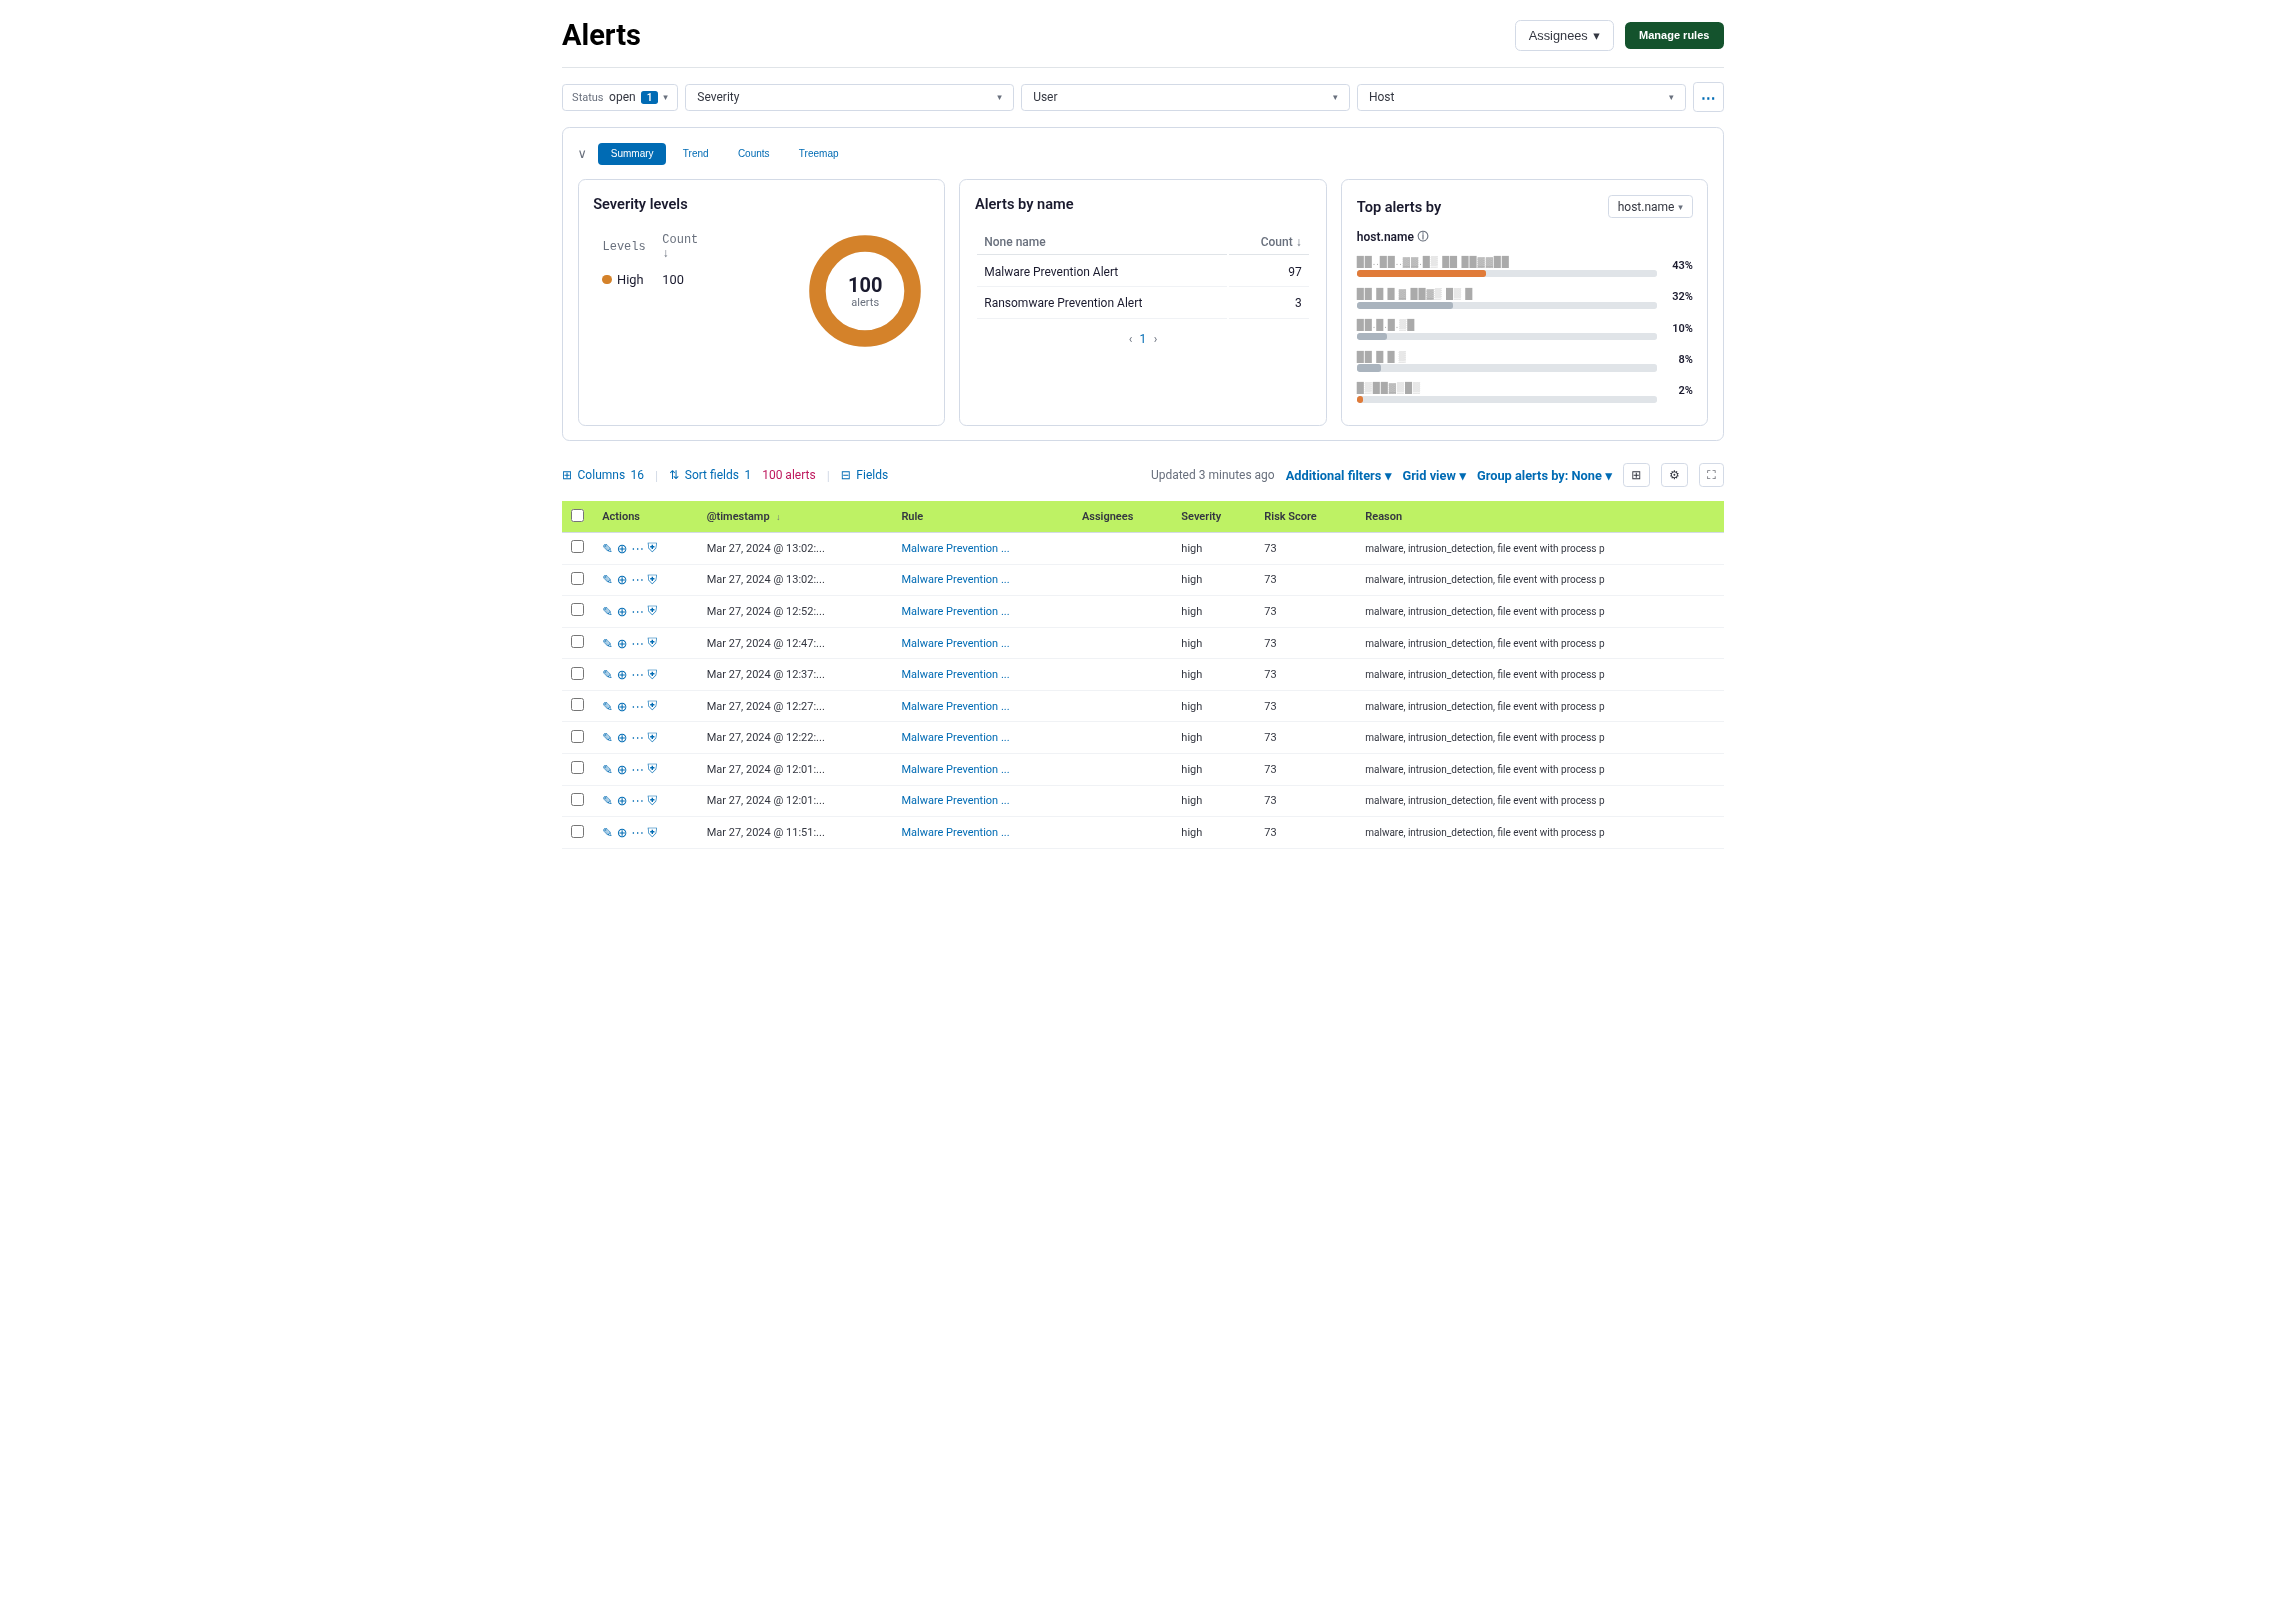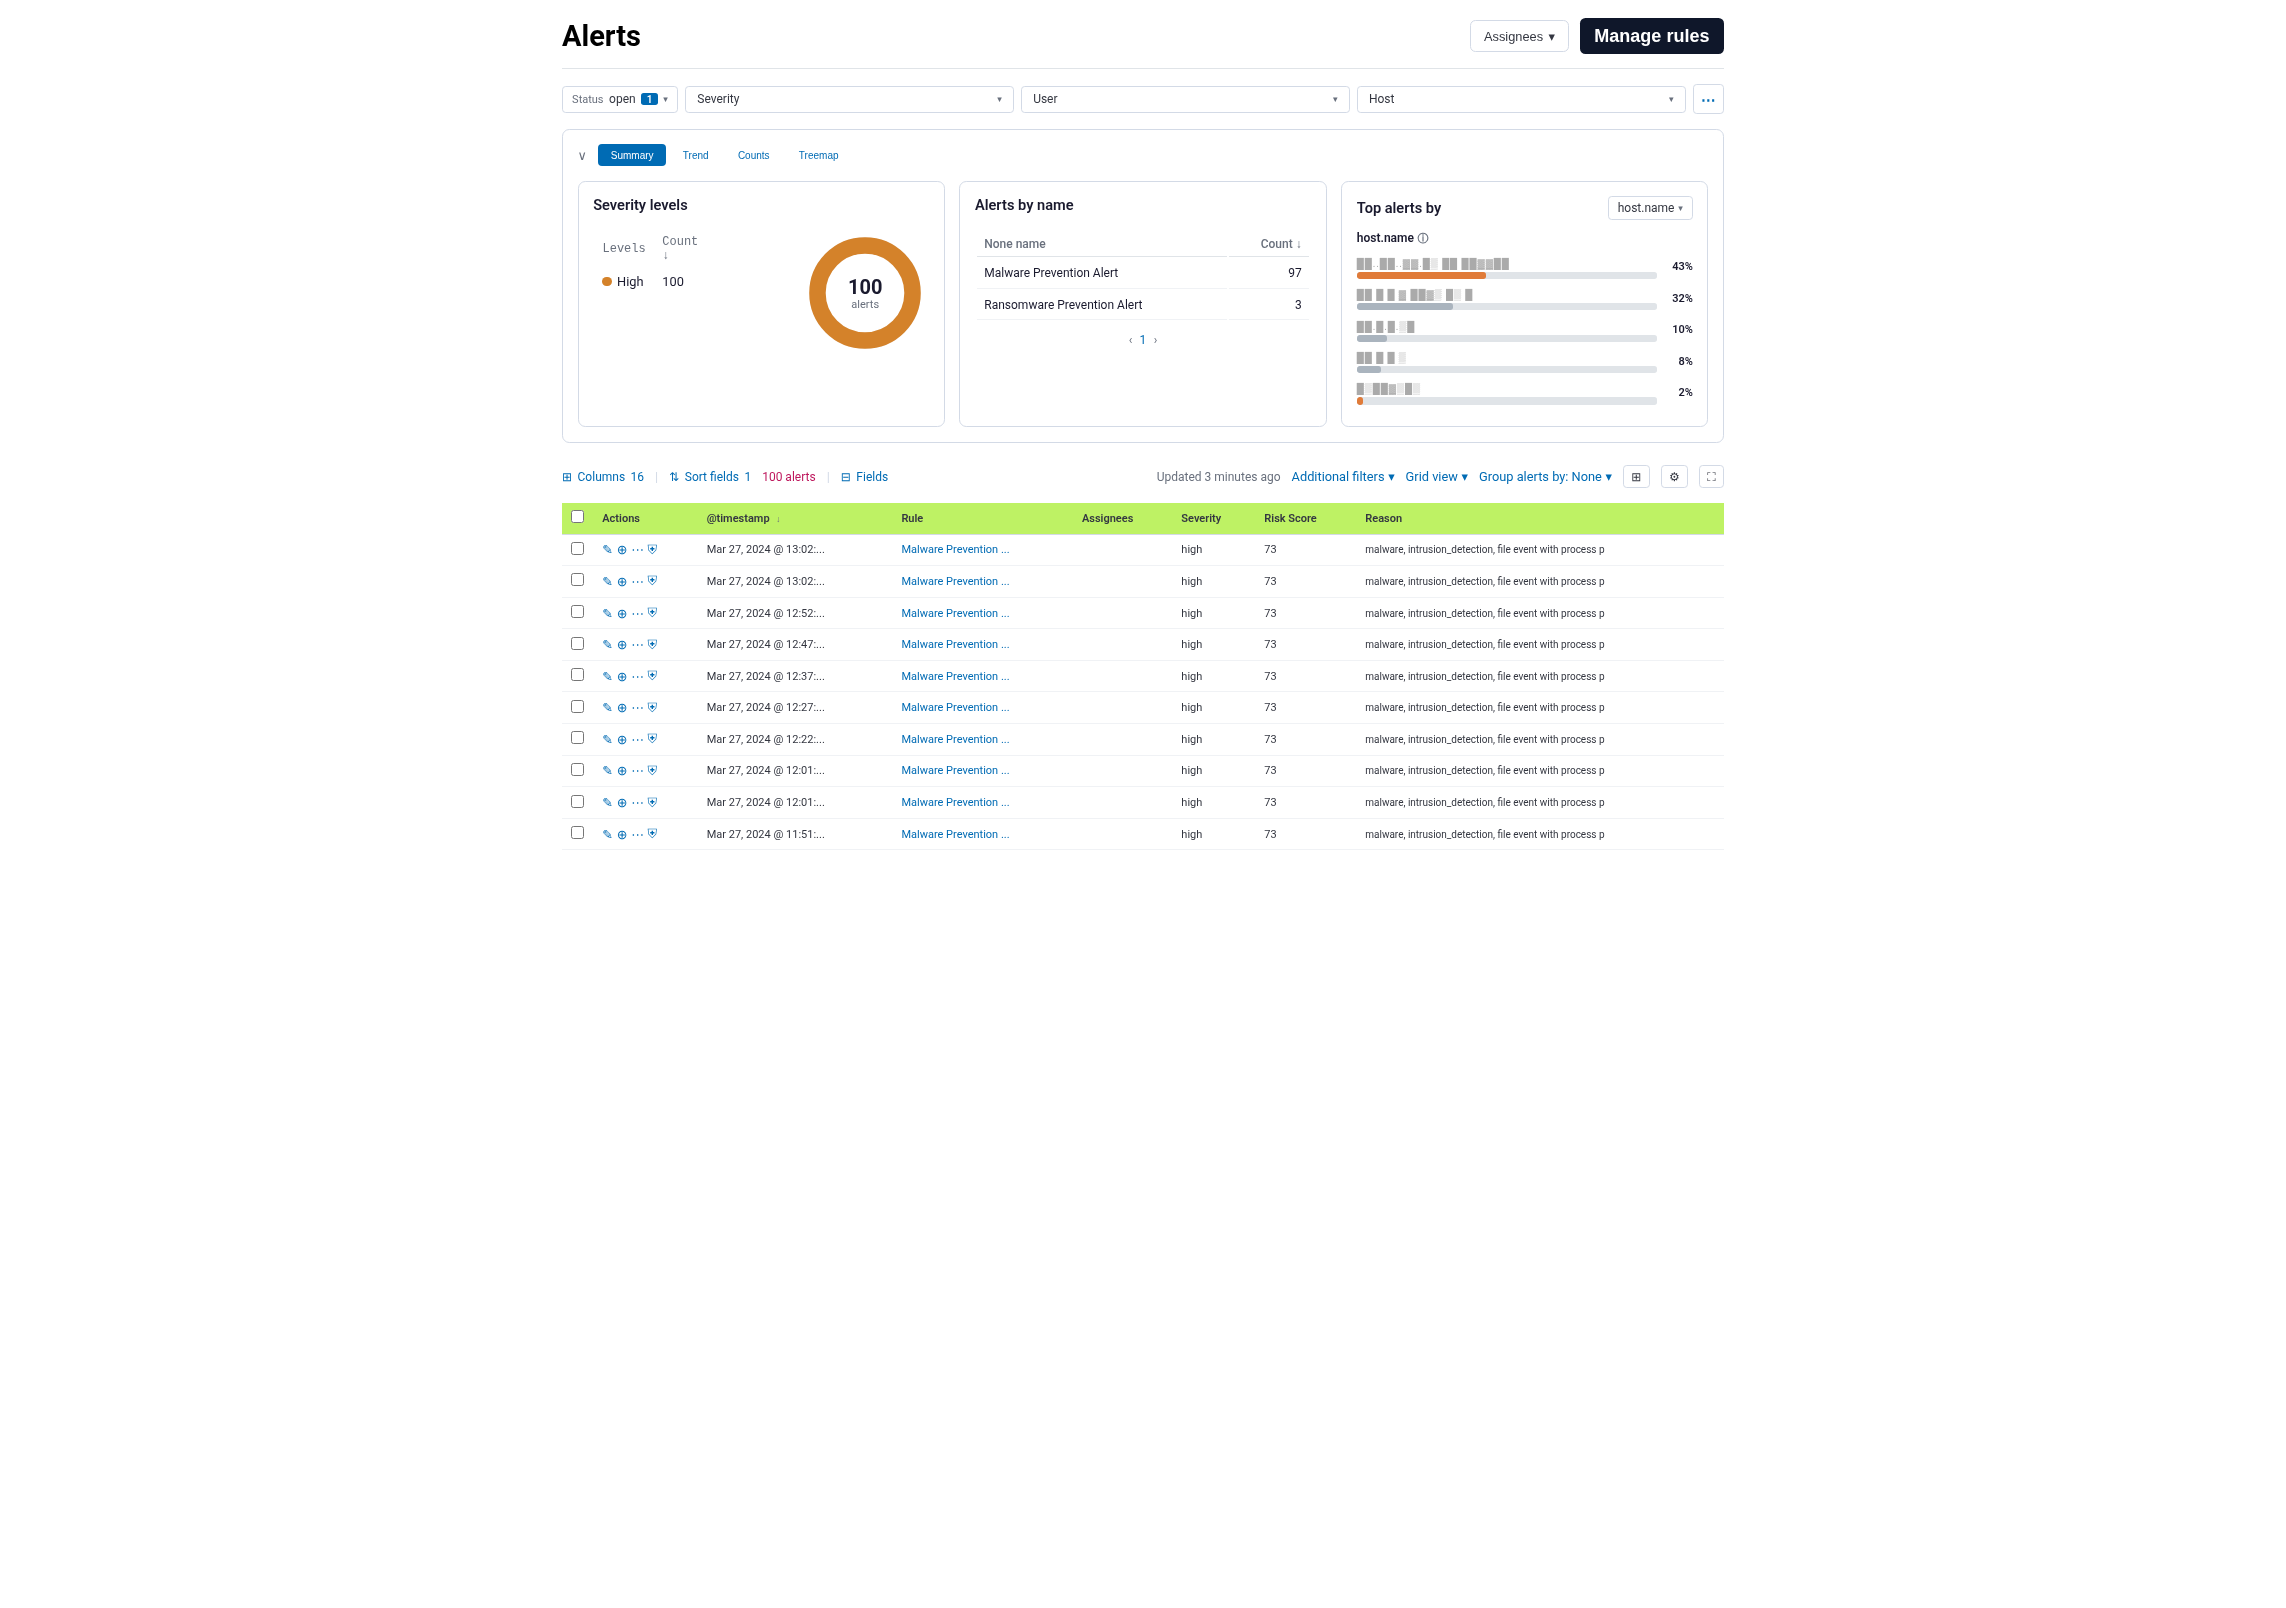--- a/index.html
+++ b/index.html
@@ -5,21 +5,21 @@
     * { box-sizing: border-box; margin: 0; padding: 0; }
     body { font-family: -apple-system, BlinkMacSystemFont, 'Segoe UI', Roboto, sans-serif; font-size: 12.8px; color: #1a1a2e; background: #fff; }
 
     .page { padding: 18.3px 22px; max-width: 1206px; margin: 0 auto; }
 
     
     .page-header { display: flex; align-items: center; justify-content: space-between; padding-bottom: 14.6px; border-bottom: 0.9px solid #e0e4e8; margin-bottom: 14.6px; }
     .page-title { font-size: 29px; font-weight: 700; color: #000; }
     .header-actions { display: flex; align-items: center; gap: 11px; }
     .assignees-btn { display: flex; align-items: center; gap: 5.5px; padding: 7.3px 12.8px; border: 0.9px solid #d3dae6; border-radius: 5.5px; background: #fff; cursor: pointer; font-size: 12.8px; color: #343741; }
-    .manage-rules-btn { padding: 7.3px 14.6px; background: #0f172a; color: #fff; border: none; border-radius: 5.5px; font-size: 18px; font-weight: 600; cursor: pointer; }
+    .manage-rules-btn { padding: 7.3px 14.6px; background: #14532d; color: #fff; border: none; border-radius: 5.5px; font-size: 11px; font-weight: 600; cursor: pointer; }
 
     
     .filters-bar { display: flex; align-items: center; gap: 7.3px; margin-bottom: 14.6px; }
     .filter-status { display: flex; align-items: center; gap: 5.5px; padding: 5.5px 9.1px; border: 0.9px solid #d3dae6; border-radius: 3.7px; background: #fff; cursor: pointer; font-size: 12px; color: #343741; }
     .filter-status .label { color: #69707d; font-size: 11px; }
     .filter-badge { background: #006bb4; color: #fff; border-radius: 2.7px; padding: 0.9px 5.5px; font-size: 10px; font-weight: 600; }
     .filter-dropdown { flex: 1; display: flex; align-items: center; justify-content: space-between; padding: 5.5px 11px; border: 0.9px solid #d3dae6; border-radius: 3.7px; background: #fff; cursor: pointer; font-size: 12px; color: #343741; }
     .more-filters { padding: 5.5px 7.3px; border: 0.9px solid #d3dae6; border-radius: 3.7px; background: #fff; cursor: pointer; color: #006bb4; font-size: 14.6px; font-weight: bold; }
     .chevron { font-size: 9.1px; color: #69707d; }
 
@@ -60,21 +60,21 @@
     .top-bar-pct { font-size: 11px; color: #1a1a2e; font-weight: 600; min-width: 29px; text-align: right; }
     .blurred-text { color: #aaa; font-size: 10px; letter-spacing: 0.9px; }
 
     
     .table-toolbar { display: flex; align-items: center; gap: 11px; margin-bottom: 7.3px; padding: 7.3px 0; }
     .toolbar-item { display: flex; align-items: center; gap: 5.5px; font-size: 12px; color: #006bb4; cursor: pointer; }
     .toolbar-sep { color: #d3dae6; }
     .alert-count { font-size: 12px; color: #be185d; }
     .toolbar-right { margin-left: auto; display: flex; align-items: center; gap: 11px; }
     .toolbar-right-item { font-size: 12px; color: #69707d; }
-    .toolbar-right .link { color: #006bb4; cursor: pointer; display: flex; align-items: center; gap: 3.7px; }
+    .toolbar-right .link { color: #006bb4; cursor: pointer; display: flex; align-items: center; gap: 3.7px; font-weight: bold; }
     .toolbar-icon-btn { background: none; border: 0.9px solid #d3dae6; border-radius: 3.7px; padding: 3.7px 7.3px; cursor: pointer; color: #343741; font-size: 12px; }
 
     
     .data-table { width: 100%; border-collapse: collapse; }
     .data-table th { font-size: 11px; font-weight: 600; color: #343741; text-align: left; padding: 7.3px 9.1px; border-bottom: 1.8px solid #d3dae6; white-space: nowrap; background: #bef264; }
     .data-table td { font-size: 11px; color: #343741; padding: 7.3px 9.1px; border-bottom: 0.9px solid #f0f2f5; vertical-align: middle; white-space: nowrap; overflow: hidden; max-width: 164px; text-overflow: ellipsis; }
     .checkbox-col { width: 25.6px; }
     .actions-col { display: flex; align-items: center; gap: 3.7px; }
     .action-icon { color: #006bb4; cursor: pointer; font-size: 12.8px; }
     .rule-link { color: #006bb4; cursor: pointer; }

